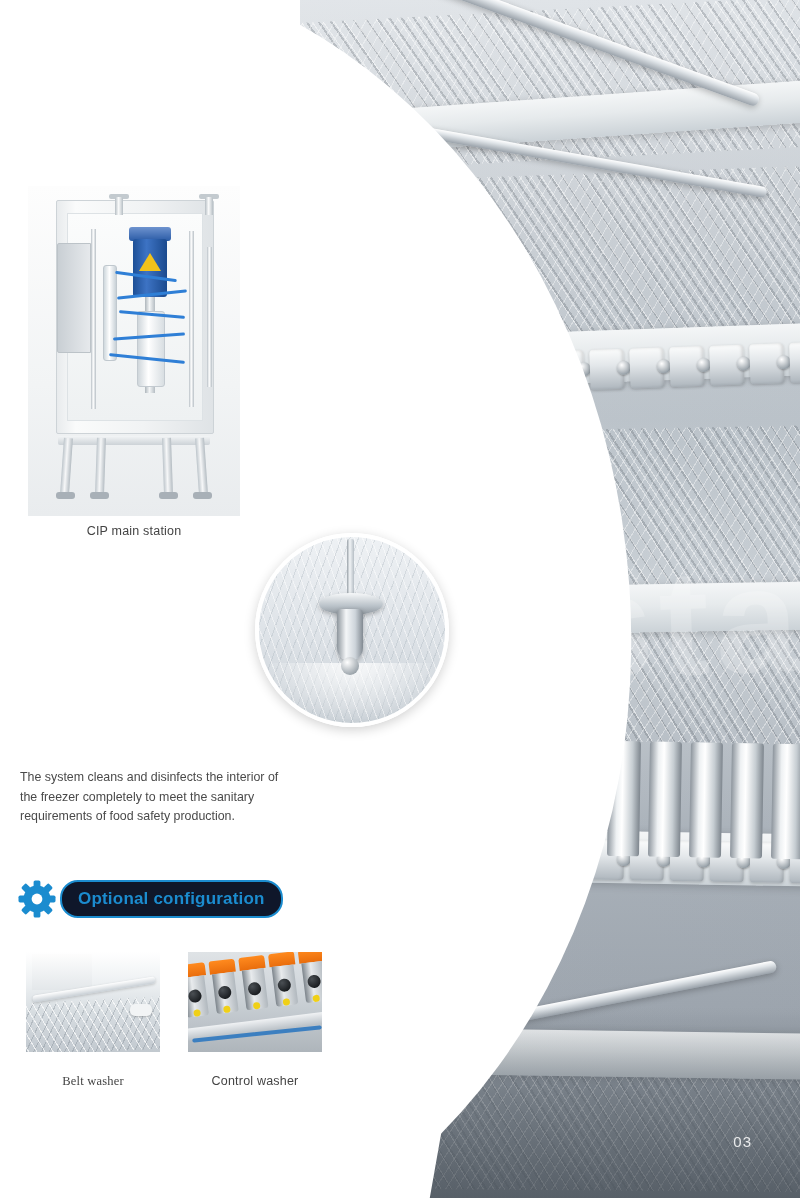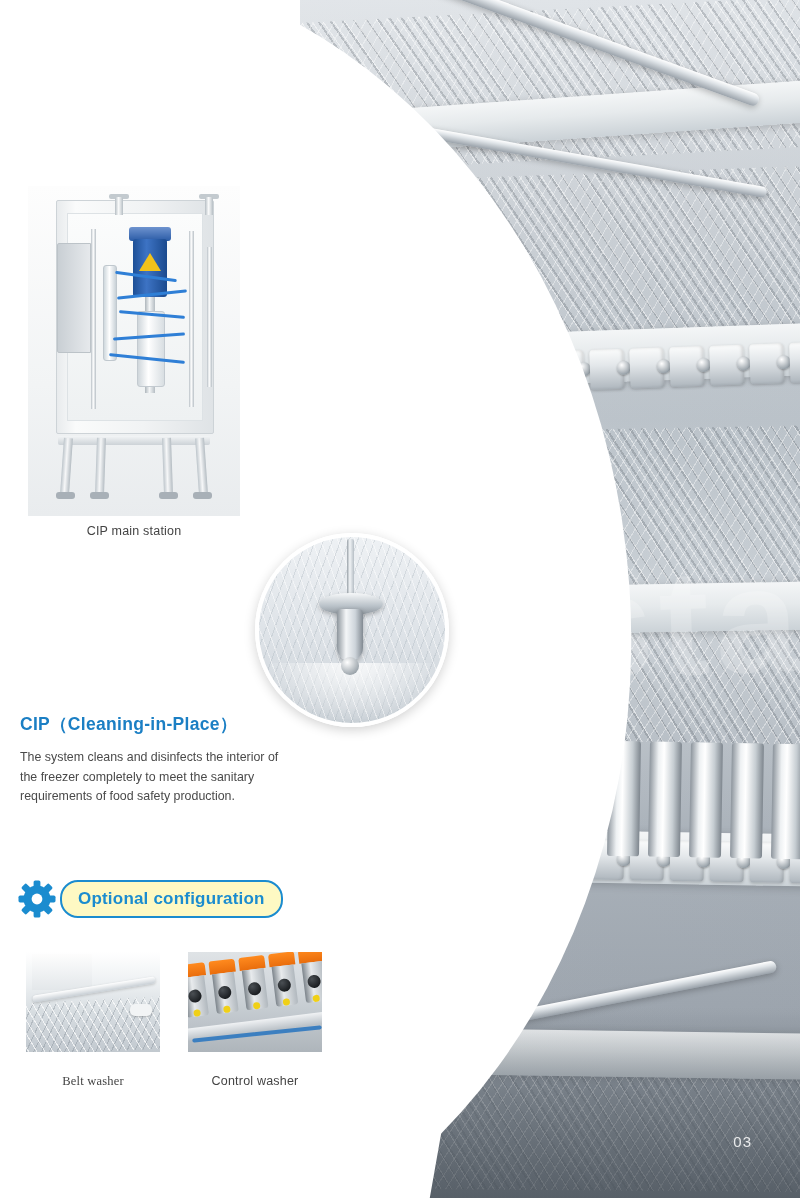--- a/index.html
+++ b/index.html
@@ -437,20 +437,21 @@
     color: #1b7fc4;
     letter-spacing: 0.3px;
   }
   .para {
     position: absolute;
     left: 20px;
     width: 266px;
     font-size: 12.4px;
     line-height: 1.58;
     color: #4a4a4a;
+    margin-top: 20px;
   }
   .para1 { top: 748px; }
   .para2 { top: 805px; }
 
   
   .opt-row {
     position: absolute;
     left: 18px;
     top: 880px;
     display: flex;
@@ -467,21 +468,21 @@
     height: 34px;
     padding: 0 16px;
     display: flex;
     align-items: center;
     border: 2px solid #1b8ccf;
     border-radius: 18px;
     color: #1b8ccf;
     font-size: 17px;
     font-weight: bold;
     letter-spacing: 0.2px;
-    background: #fef9c3;
+    background: #0f172a;
     margin-left: -4px;
   }
 
   
   .thumb {
     position: absolute;
     top: 952px;
     width: 134px;
     height: 100px;
     overflow: hidden;
@@ -736,21 +737,20 @@
       <div class="leg l4"></div>
       <div class="foot f1"></div>
       <div class="foot f2"></div>
       <div class="foot f3"></div>
       <div class="foot f4"></div>
     </div>
   </div>
 
   <div class="cip-caption caption">CIP main station</div>
 
-  <div class="cip-heading">CIP（Cleaning-in-Place）</div>
 
   <div class="para para1">The system cleans and disinfects the interior of the freezer completely to meet the sanitary requirements of food safety production.</div>
 
   <div class="opt-row">
     <span class="gear-icon">
       <svg viewBox="0 0 38 38" width="38" height="38" aria-hidden="true">
         <g fill="#1b8ccf">
           <circle cx="19" cy="19" r="13.5"></circle>
           <rect x="15.6" y="0.5" width="6.8" height="7" rx="1.6"></rect>
           <rect x="15.6" y="30.5" width="6.8" height="7" rx="1.6"></rect>

